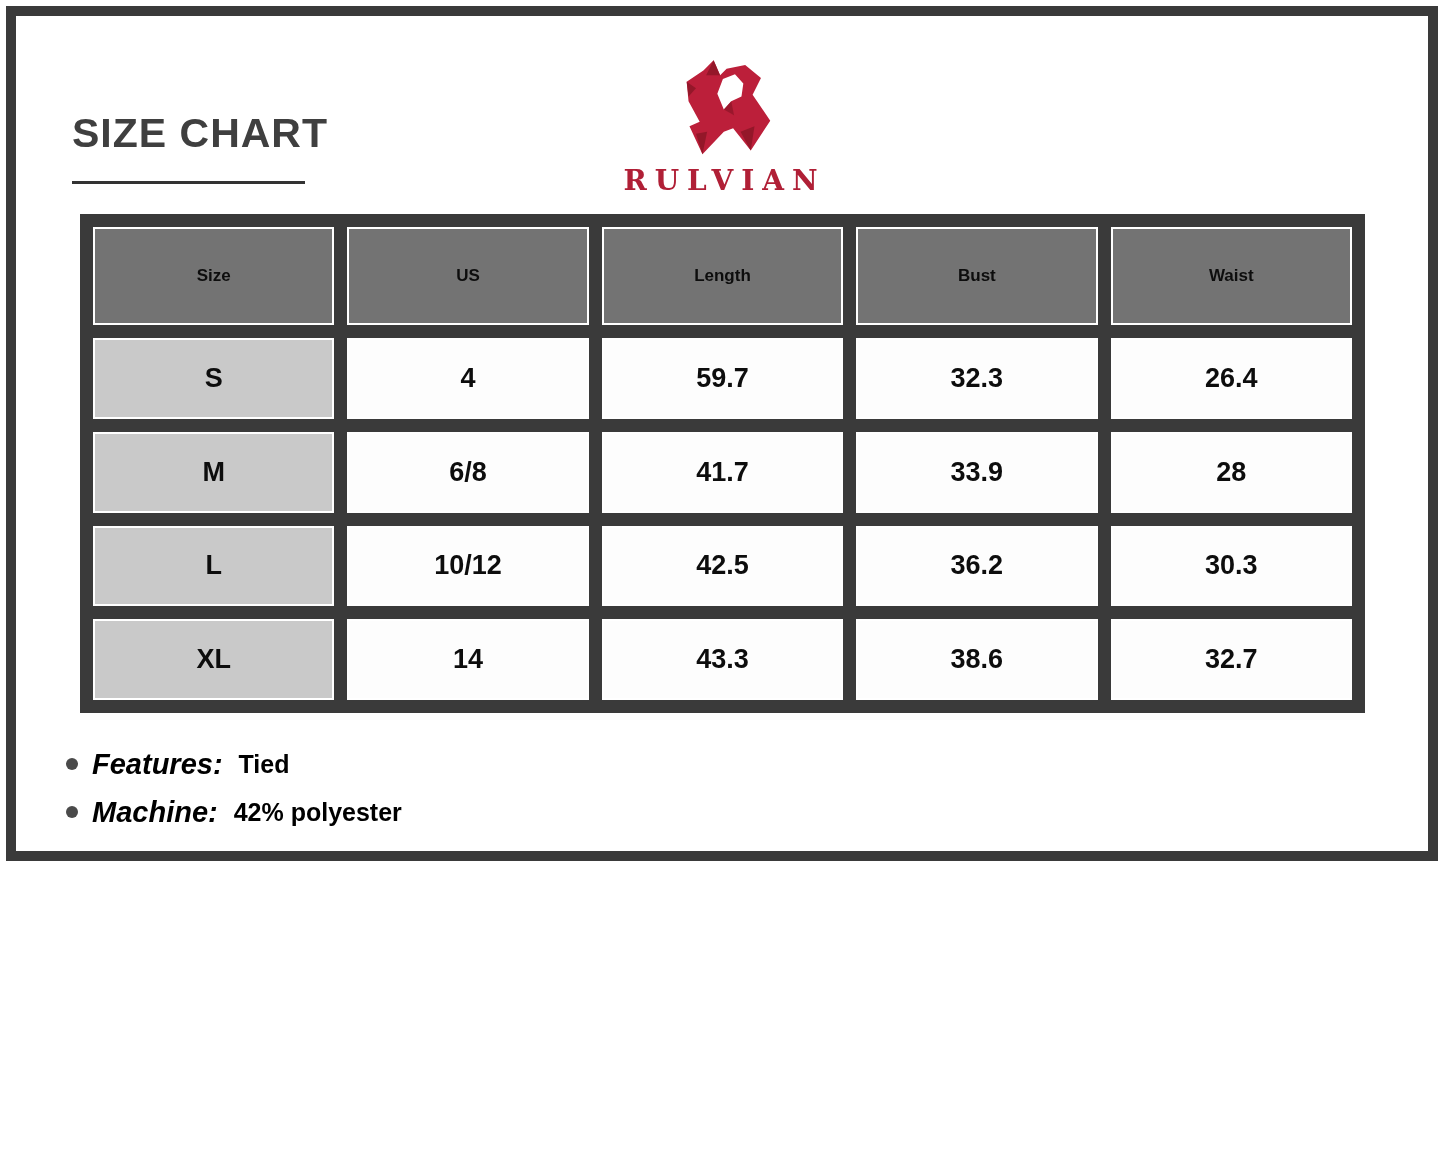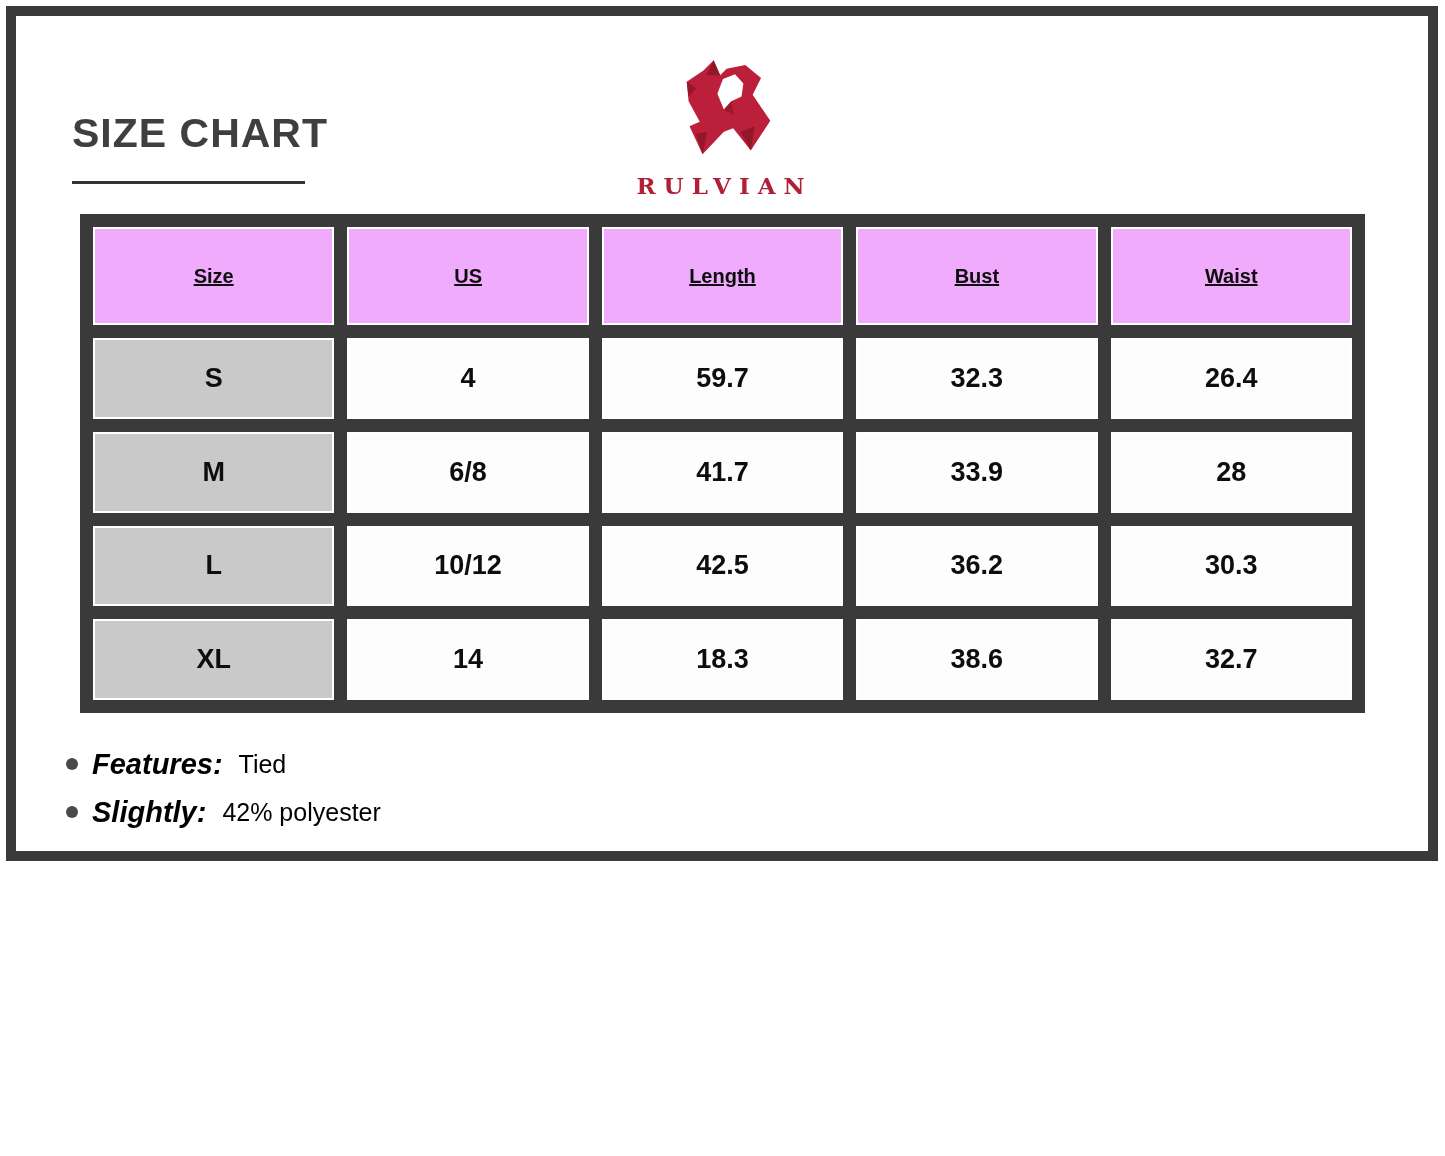--- a/index.html
+++ b/index.html
@@ -49,24 +49,24 @@
     transform: translateX(-50%);
     text-align: center;
   }
   .logo-mark {
     width: 104px;
     height: 116px;
     margin: 0 auto;
     display: block;
   }
   .logo-name {
-    margin-top: 10px;
+    margin-top: 2px;
     font-family: "DejaVu Serif", serif;
     font-weight: bold;
-    font-size: 23px;
+    font-size: 28px;
     letter-spacing: 8px;
     color: #b01f36;
     white-space: nowrap;
     text-indent: 4px;
   }
   
   .size-table {
     position: absolute;
     left: 80px;
     top: 214px;
@@ -79,24 +79,23 @@
   }
   .size-table th, .size-table td {
     border: 2px solid #ffffff;
     text-align: center;
     vertical-align: middle;
     color: #0d0d0d;
     font-weight: bold;
     padding: 0;
   }
   .size-table th {
-    background: #f0abfc;
+    background: #737373;
     height: 94px;
-    font-size: 20px;
-    text-decoration: underline;
+    font-size: 17px;
   }
   .size-table td {
     background: #fdfdfd;
     height: 76px;
     font-size: 27px;
   }
   .size-table td.rowhead {
     background: #c9c9c9;
   }
   
@@ -122,21 +121,21 @@
   .detail-label {
     font-size: 29px;
     font-weight: bold;
     color: #000000;
     margin-right: 16px;
     white-space: nowrap;
     font-style: italic;
   }
   .detail-value {
     font-size: 25px;
-    font-weight: normal;
+    font-weight: bold;
     color: #000000;
     white-space: nowrap;
     text-align: right;
   }
 </style>
 </head>
 <body>
 
 <div class="page">
 
@@ -187,33 +186,33 @@
       <tr>
         <td class="rowhead">L</td>
         <td>10/12</td>
         <td>42.5</td>
         <td>36.2</td>
         <td>30.3</td>
       </tr>
       <tr>
         <td class="rowhead">XL</td>
         <td>14</td>
-        <td>18.3</td>
+        <td>43.3</td>
         <td>38.6</td>
         <td>32.7</td>
       </tr>
     </tbody>
   </table>
 
   <div class="details">
     <div class="detail-item">
       <span class="bullet"></span>
       <span class="detail-label">Features:</span>
       <span class="detail-value">Tied</span>
     </div>
     <div class="detail-item">
       <span class="bullet"></span>
-      <span class="detail-label">Slightly:</span>
+      <span class="detail-label">Machine:</span>
       <span class="detail-value">42% polyester</span>
     </div>
   </div>
 
 </div>
 
 </body></html>

